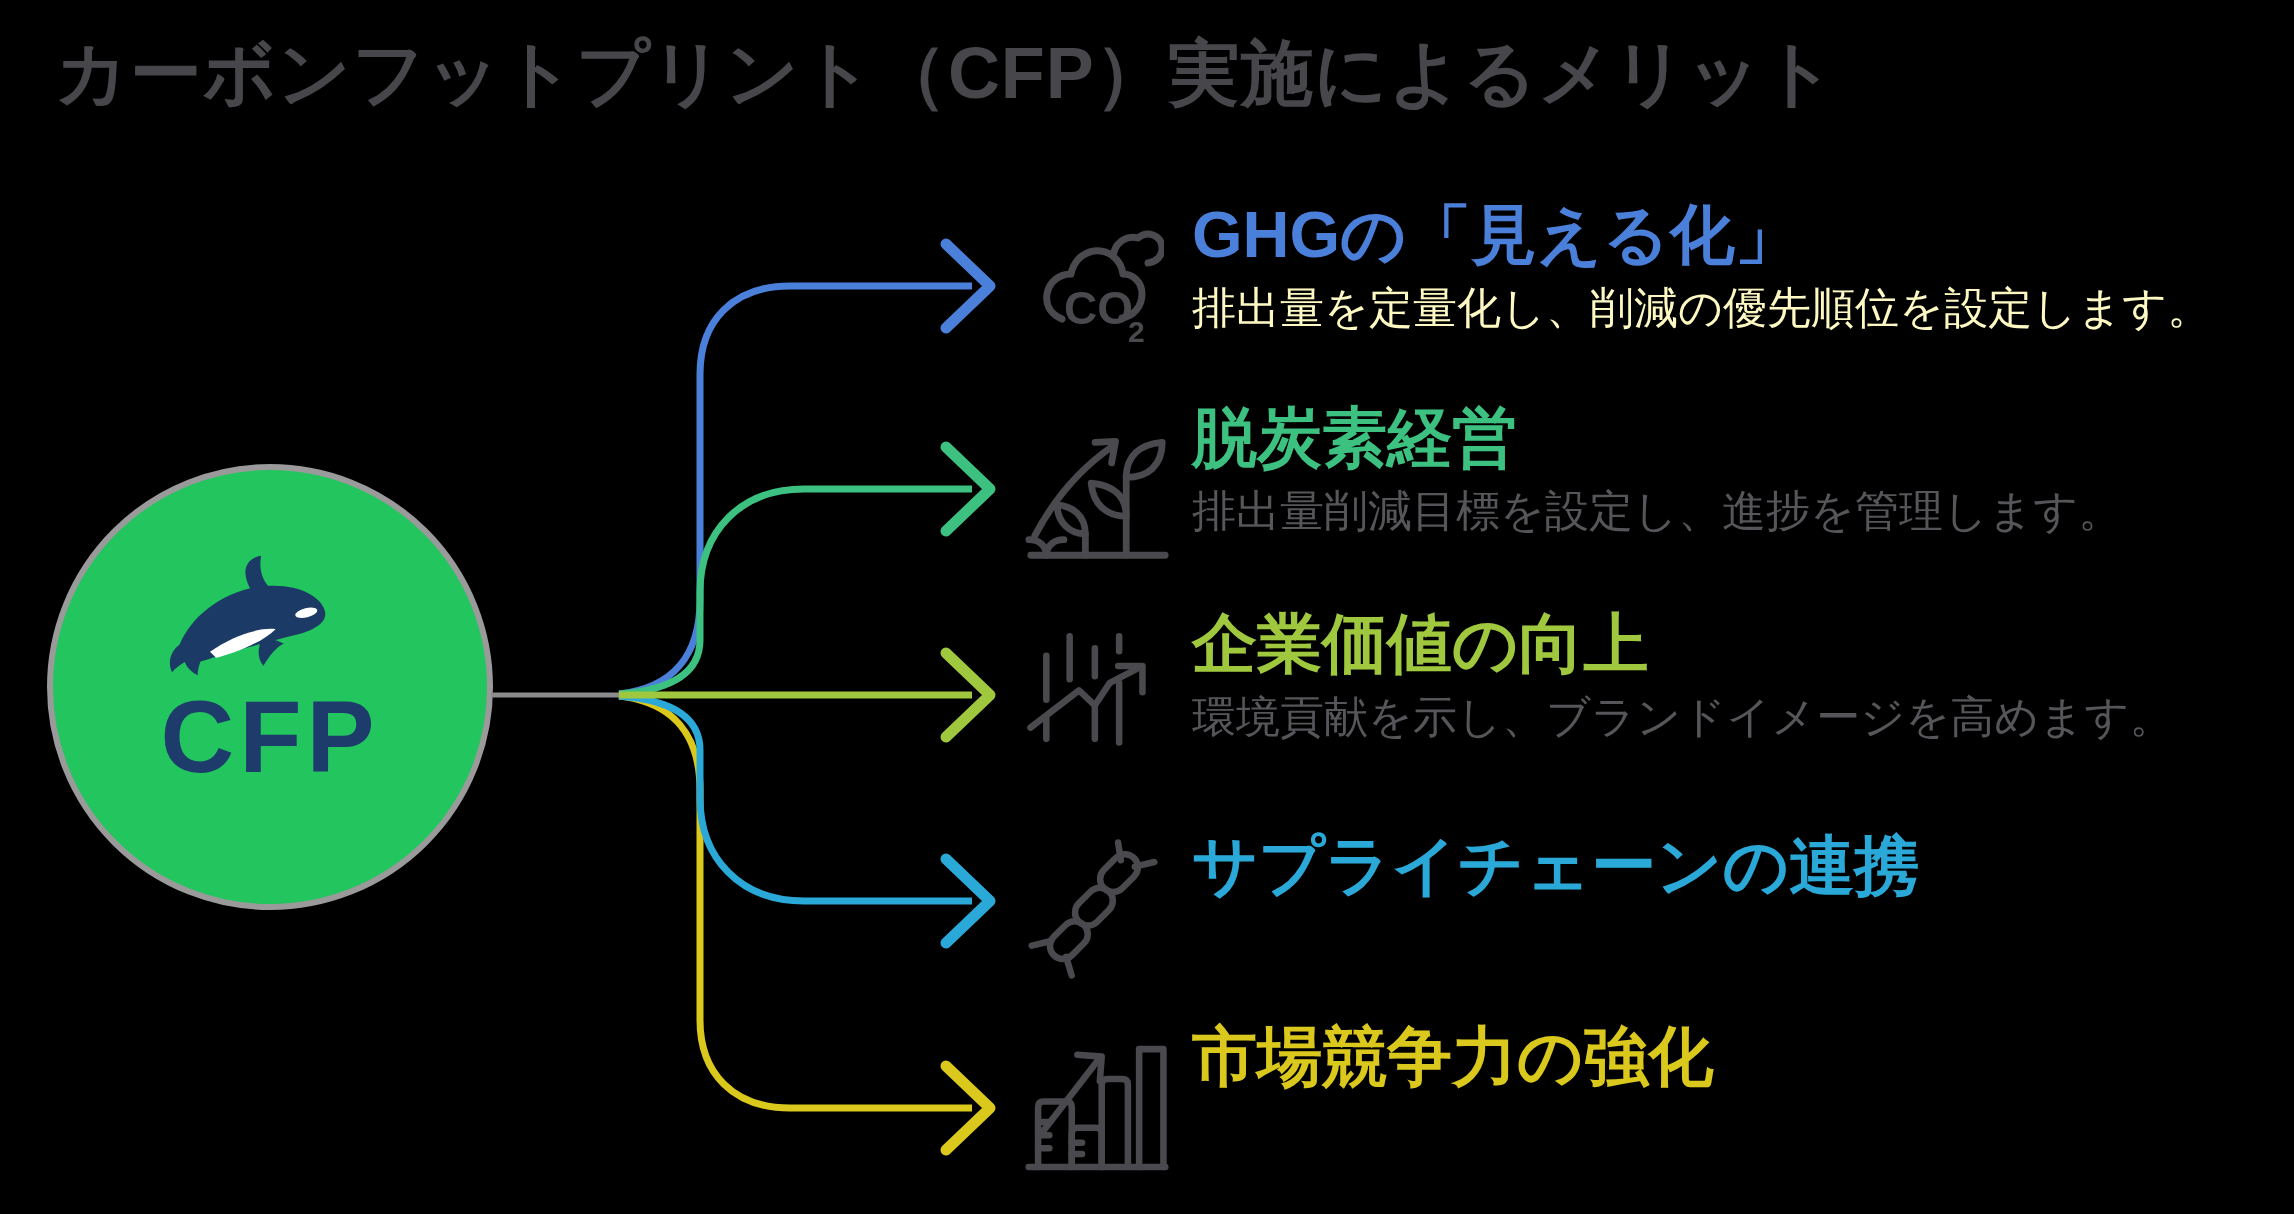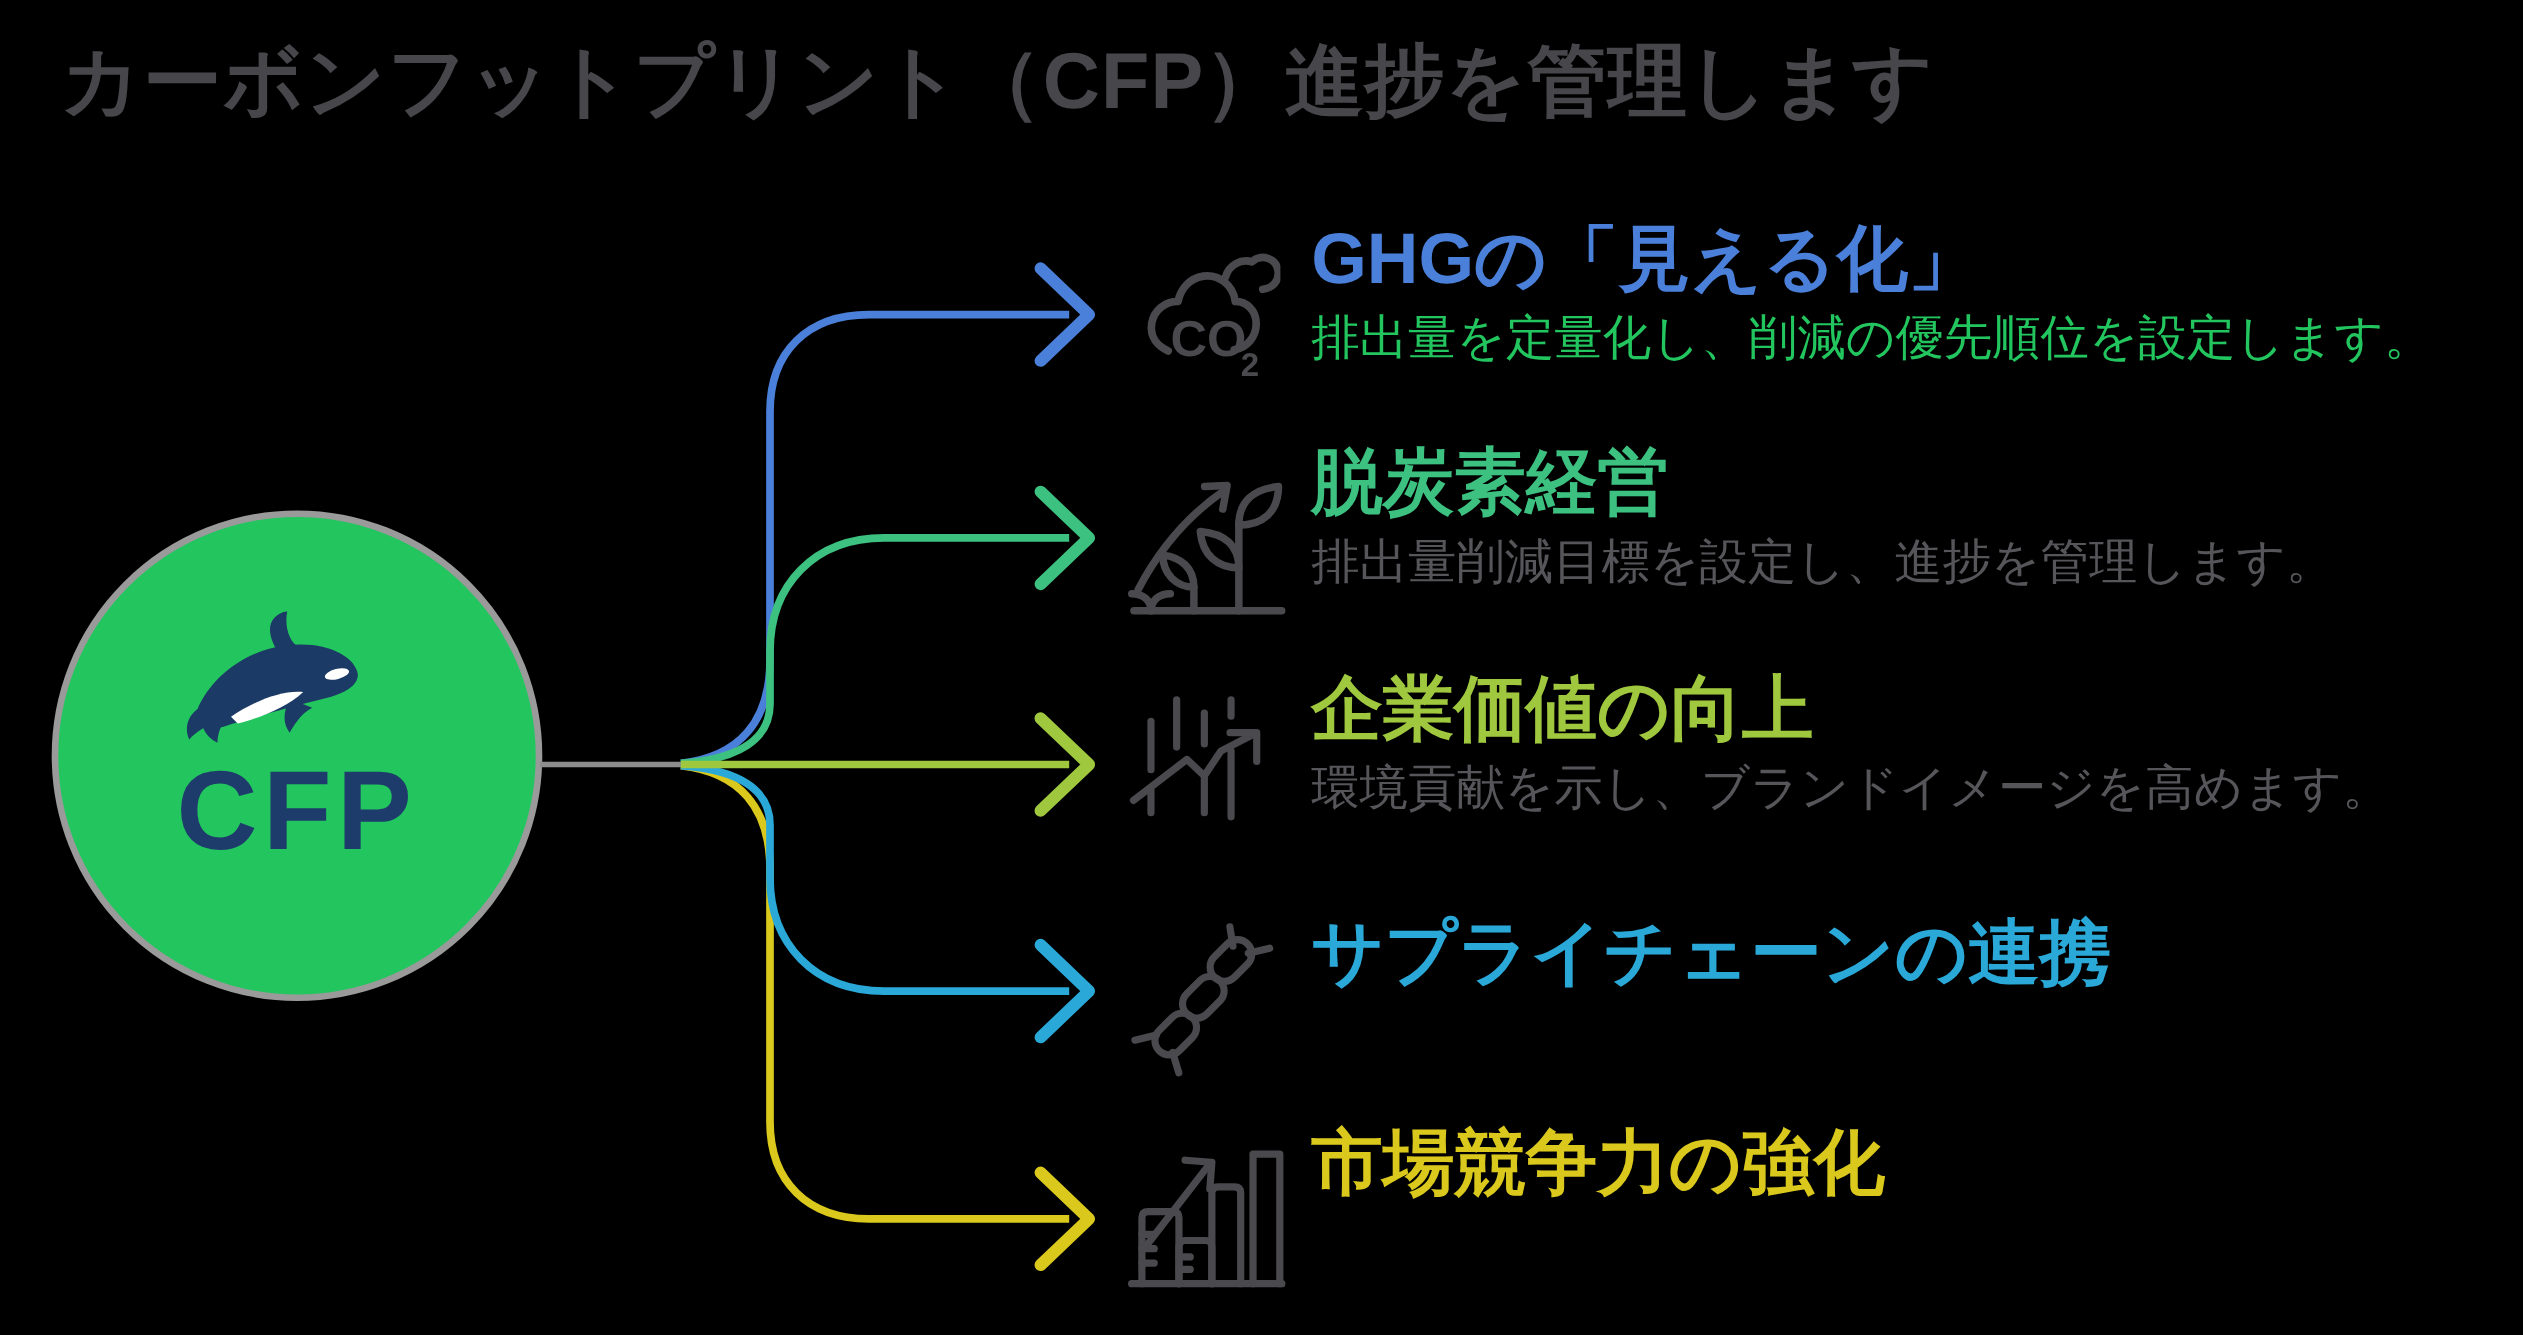--- a/index.html
+++ b/index.html
@@ -37,21 +37,21 @@
    {fill:none;stroke:currentColor;stroke-width:7px;stroke-linecap:round;stroke-linejoin:round;}
   .item-icon text{fill:currentColor;stroke:none;font-family:"Liberation Sans","DejaVu Sans",sans-serif;font-weight:700;}
   .orca-fill{fill:#1c3a66;stroke:none;}
   .orca-white{fill:#ffffff;stroke:none;}
 </style>
 </head>
 <body>
 
 <div id="canvas">
 
-  <div class="page-title" style="color: rgb(71, 71, 75);">カーボンフットプリント（CFP）進捗を管理します</div>
+  <div class="page-title" style="color: rgb(71, 71, 75);">カーボンフットプリント（CFP）実施によるメリット</div>
 
   <div class="hub">
     <svg class="hub-orca" viewBox="0 0 200 130">
       <path class="orca-fill" d="M 10 86 C 22 56 56 30 96 28 C 126 26 148 38 152 52 C 155 62 144 71 122 76 C 90 84 54 94 36 100 C 18 106 3 100 10 86 Z"></path>
       <path class="orca-fill" d="M 80 32 C 70 14 74 2 90 -2 C 87 12 92 26 100 30 Z"></path>
       <path class="orca-fill" d="M 12 84 C 2 90 -2 102 3 112 C 9 105 18 100 27 97 Z"></path>
       <path class="orca-fill" d="M 14 88 C 12 99 17 110 28 115 C 28 106 32 97 37 93 Z"></path>
       <path class="orca-fill" d="M 92 76 C 86 88 86 98 92 106 C 98 96 104 88 112 84 Z"></path>
       <path class="orca-white" d="M 40 92 C 60 78 86 68 104 70 C 90 84 62 94 46 98 Z"></path>
       <ellipse class="orca-white" cx="134" cy="54" rx="11" ry="4.5" transform="rotate(-14 134 54)"></ellipse>
@@ -132,21 +132,21 @@
     <path d="M 50 132 L 50 96 Q 50 90 56 90 L 76 90 Q 82 90 82 96 L 82 132"></path>
     <path d="M 50 106 L 61 106 M 50 118 L 61 118" stroke-width="5"></path>
     <path d="M 82 132 L 82 44 Q 82 38 88 38 L 104 38 Q 110 38 110 44 L 110 132"></path>
     <path d="M 122 132 L 122 6 L 148 6 L 148 132"></path>
     <path d="M 16 98 L 78 18"></path>
     <path d="M 56 12 L 82 14 L 80 40"></path>
   </svg>
 
   <div class="benefit-row" style="top:198px">
     <div class="benefit-title" style="color: rgb(74, 128, 217);">GHGの「見える化」</div>
-    <div class="benefit-desc" style="color: #22c55e;">排出量を定量化し、削減の優先順位を設定します。</div>
+    <div class="benefit-desc" style="color: #fef9c3;">排出量を定量化し、削減の優先順位を設定します。</div>
   </div>
   <div class="benefit-row" style="top:401px">
     <div class="benefit-title" style="color: rgb(60, 193, 128);">脱炭素経営</div>
     <div class="benefit-desc" style="color: rgb(86, 86, 90);">排出量削減目標を設定し、進捗を管理します。</div>
   </div>
   <div class="benefit-row" style="top:607px">
     <div class="benefit-title" style="color: rgb(160, 200, 62);">企業価値の向上</div>
     <div class="benefit-desc" style="color: rgb(86, 86, 90);">環境貢献を示し、ブランドイメージを高めます。</div>
   </div>
   <div class="benefit-row" style="top:813px">

